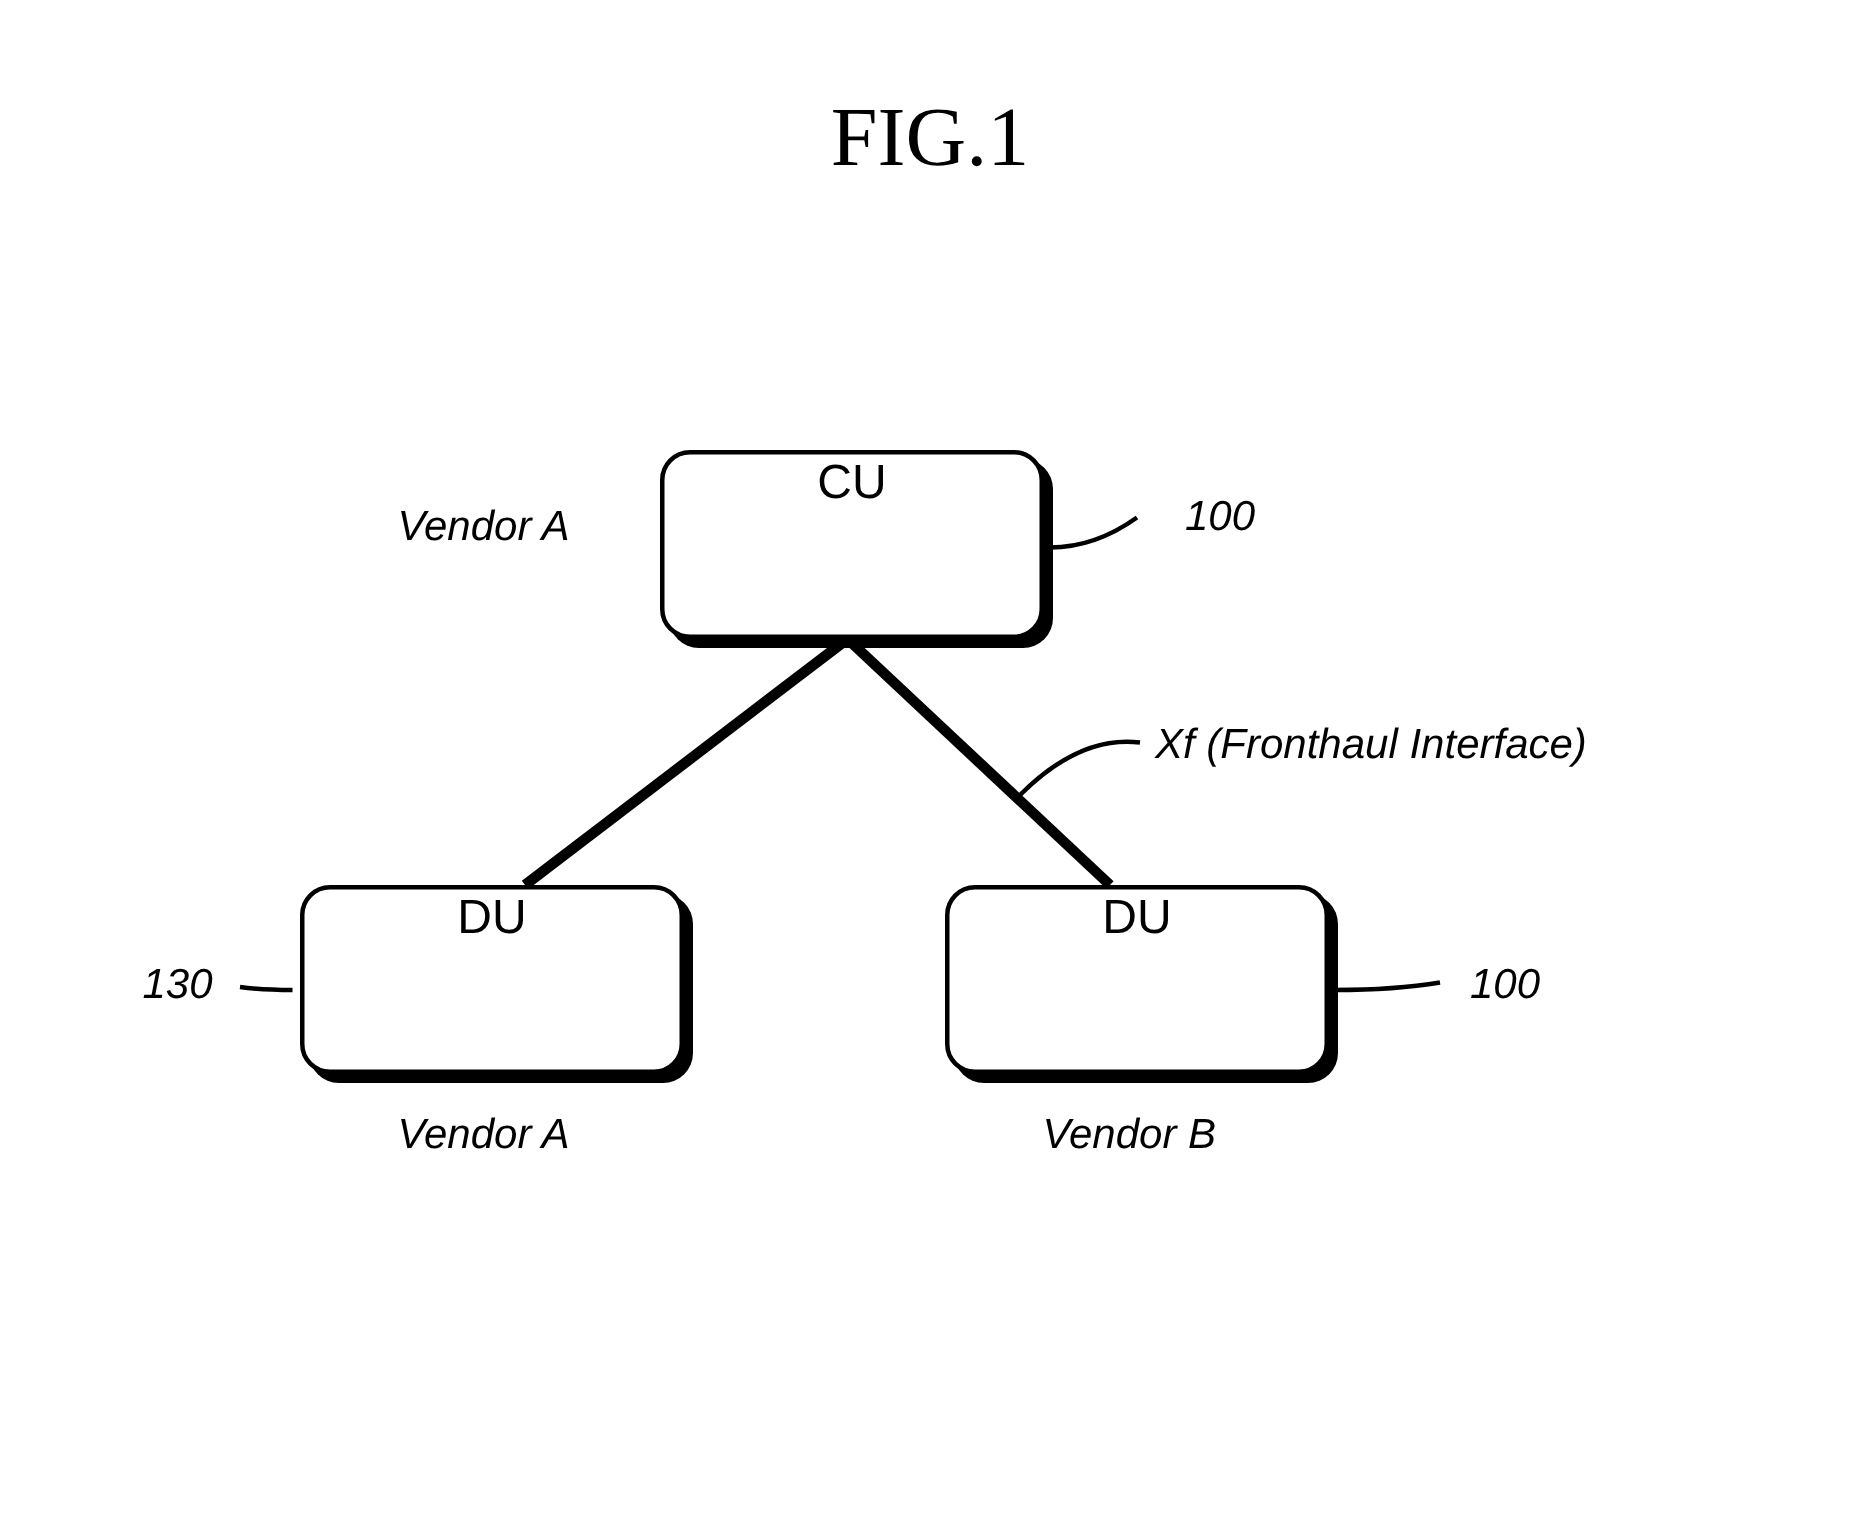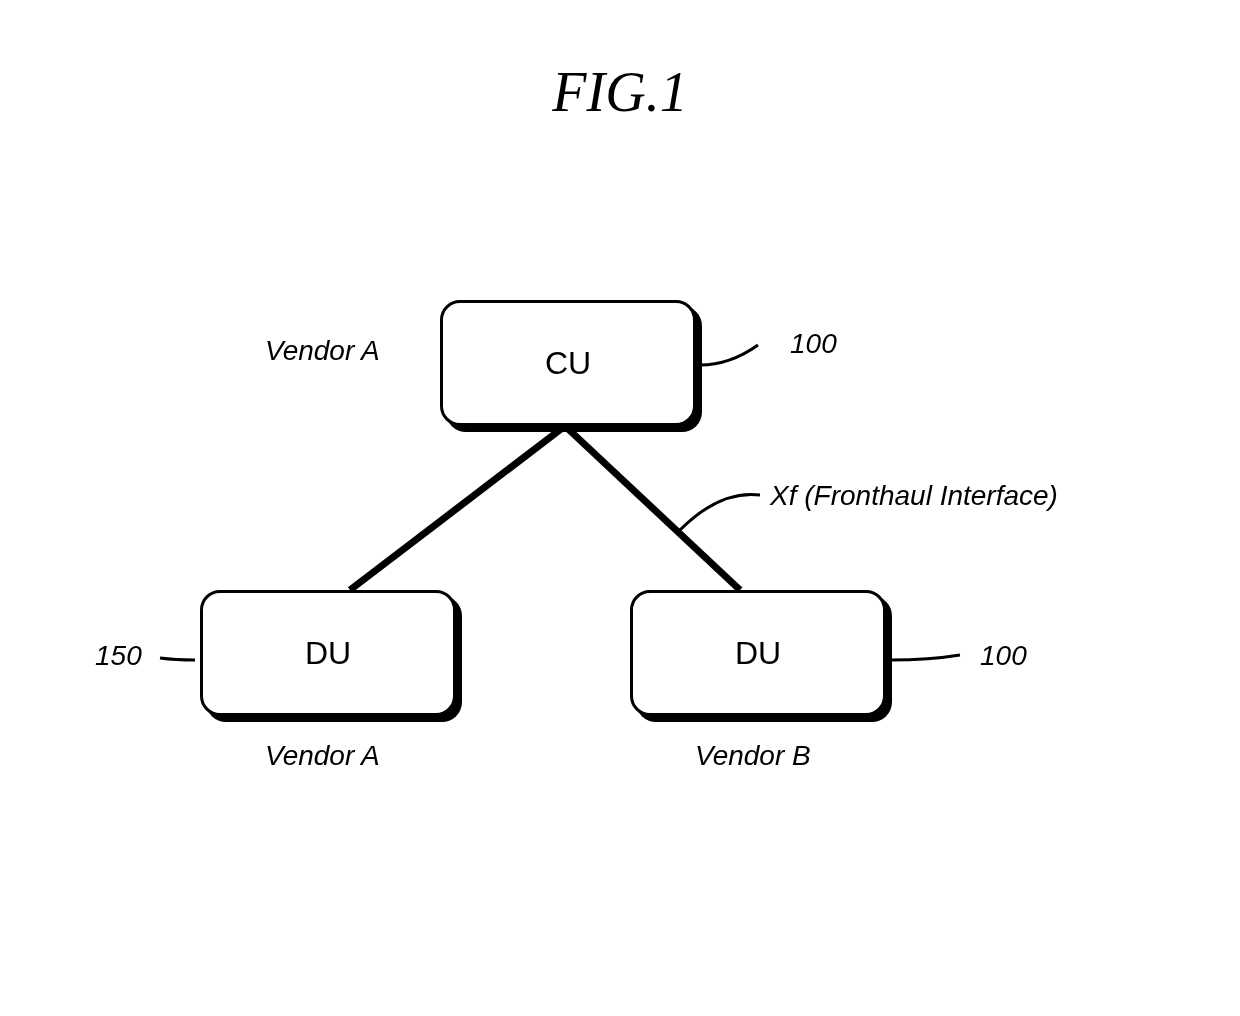--- a/index.html
+++ b/index.html
@@ -15,31 +15,29 @@
       position: relative;
       width: 1240px;
       height: 1016px;
     }
     .fig-title {
       position: absolute;
       top: 60px;
       left: 50%;
       transform: translateX(-50%);
       font-size: 56px;
-      font-style: italic;
       font-family: 'Times New Roman', serif;
       font-weight: normal;
     }
     .node {
       position: absolute;
       border: 3px solid #000;
       border-radius: 20px;
       background: #fff;
       display: flex;
-      align-items: center;
       justify-content: center;
       font-size: 32px;
       font-weight: normal;
       box-shadow: 6px 6px 0 #000;
     }
     .node-cu {
       top: 300px;
       left: 440px;
       width: 250px;
       height: 120px;
@@ -134,16 +132,16 @@
     <span>DU</span>
   </div>
 
   <div class="label label-vendor-a-cu">Vendor A</div>
   <div class="label label-vendor-a-du">Vendor A</div>
   <div class="label label-vendor-b-du">Vendor B</div>
 
   <div class="label label-xf">Xf (Fronthaul Interface)</div>
 
   <div class="label ref-100">100</div>
-  <div class="label ref-110">150</div>
+  <div class="label ref-110">130</div>
   <div class="label ref-120">100</div>
 
 </div>
 
 </body></html>

